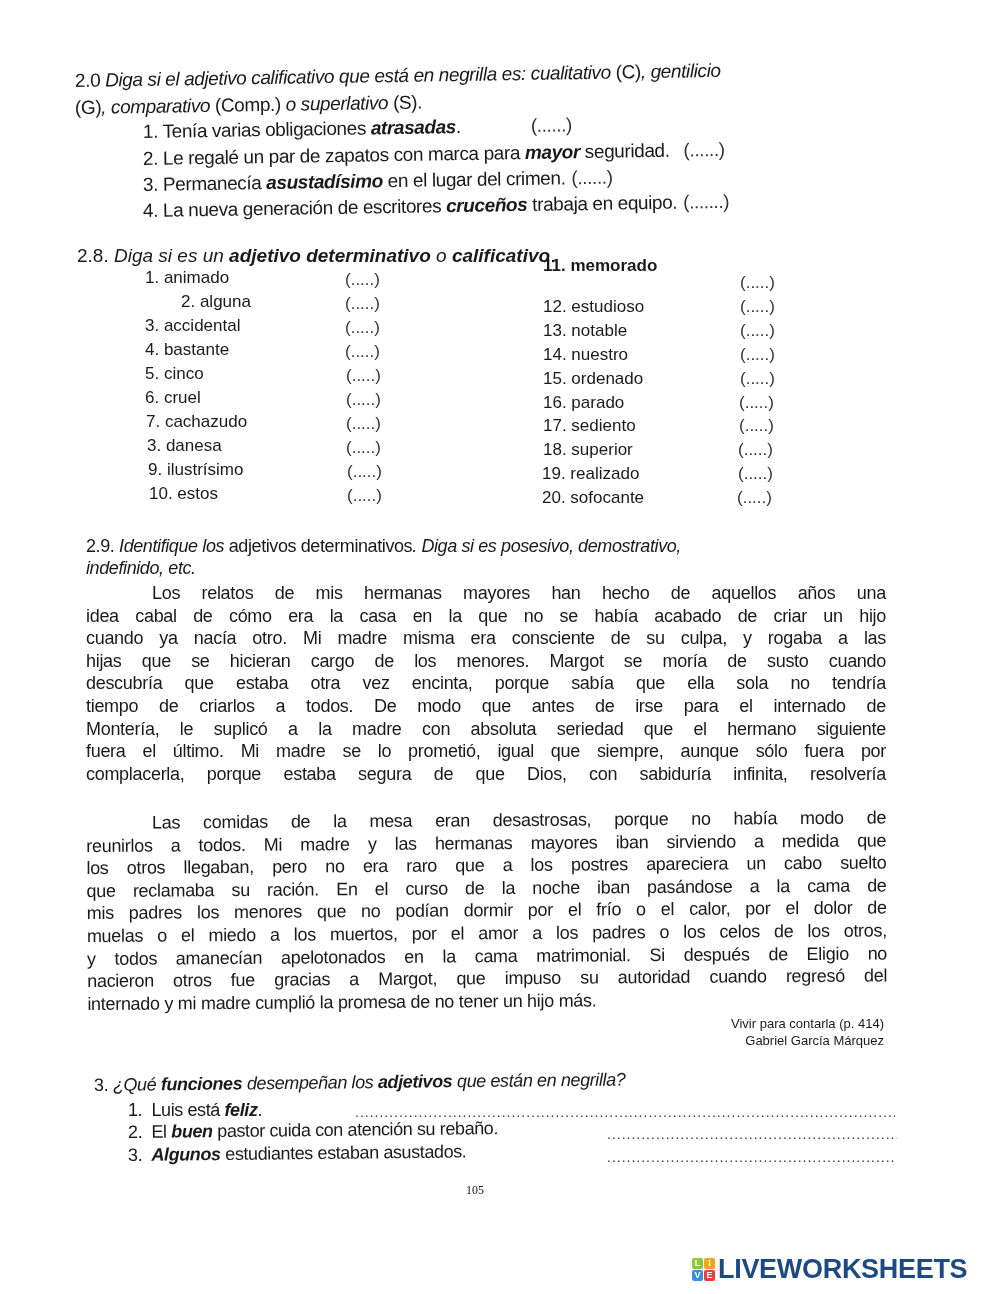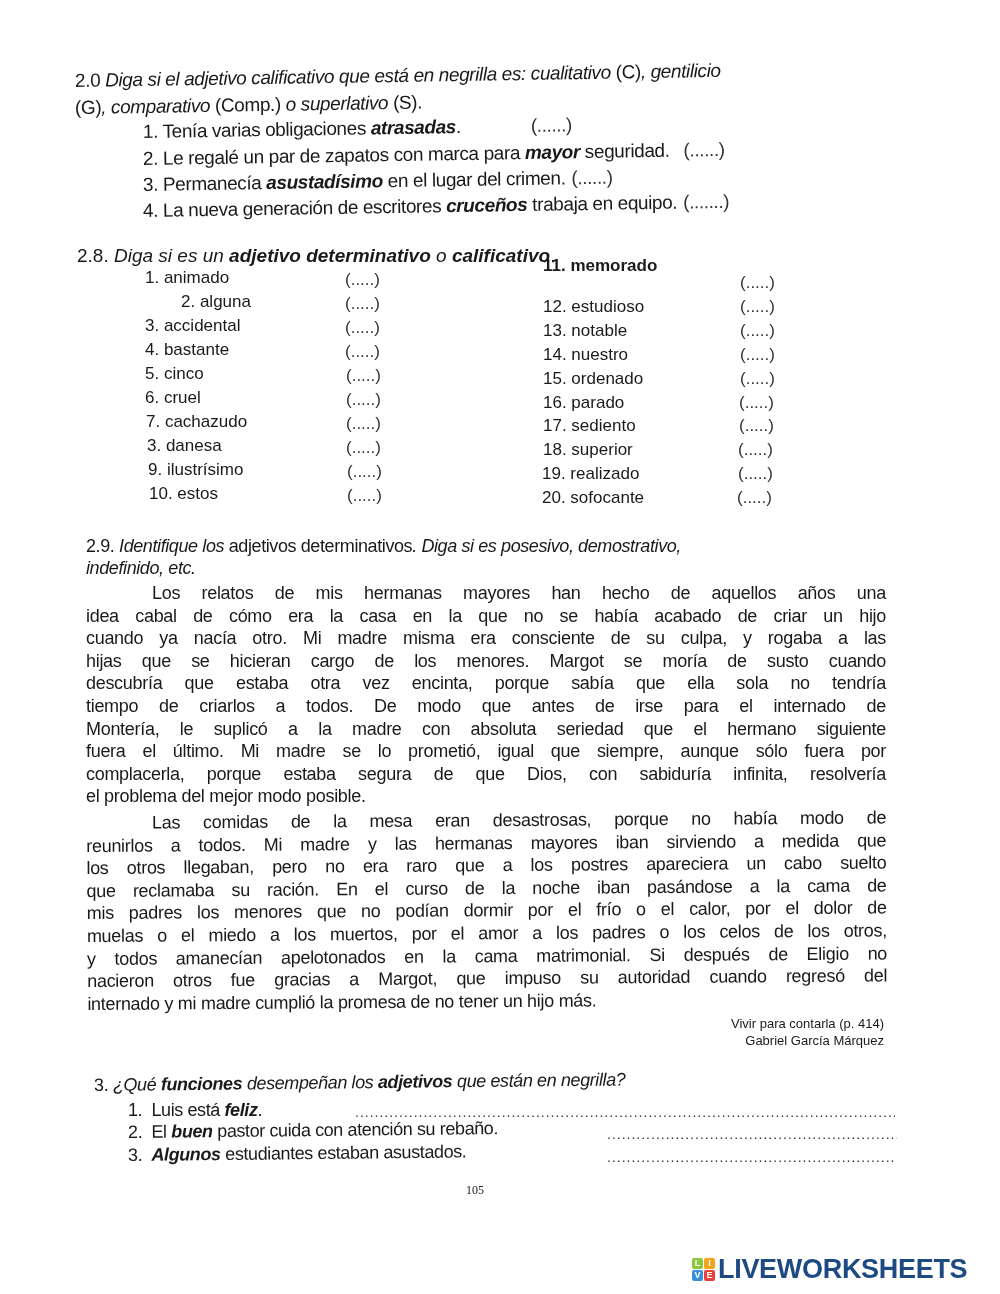--- a/index.html
+++ b/index.html
@@ -109,21 +109,20 @@
 <div class="para" style="top:582px;">
   <span class="line indent">Los relatos de mis hermanas mayores han hecho de aquellos años una</span>
   <span class="line">idea cabal de cómo era la casa en la que no se había acabado de criar un hijo</span>
   <span class="line">cuando ya nacía otro. Mi madre misma era consciente de su culpa, y rogaba a las</span>
   <span class="line">hijas que se hicieran cargo de los menores. Margot se moría de susto cuando</span>
   <span class="line">descubría que estaba otra vez encinta, porque sabía que ella sola no tendría</span>
   <span class="line">tiempo de criarlos a todos. De modo que antes de irse para el internado de</span>
   <span class="line">Montería, le suplicó a la madre con absoluta seriedad que el hermano siguiente</span>
   <span class="line">fuera el último. Mi madre se lo prometió, igual que siempre, aunque sólo fuera por</span>
   <span class="line">complacerla, porque estaba segura de que Dios, con sabiduría infinita, resolvería</span>
-  <span class="line last">el problema del mejor modo posible.</span>
 </div>
 
 <div class="para" style="top:812px; transform: rotate(-0.4deg); transform-origin: left top;">
   <span class="line indent">Las comidas de la mesa eran desastrosas, porque no había modo de</span>
   <span class="line">reunirlos a todos. Mi madre y las hermanas mayores iban sirviendo a medida que</span>
   <span class="line">los otros llegaban, pero no era raro que a los postres apareciera un cabo suelto</span>
   <span class="line">que reclamaba su ración. En el curso de la noche iban pasándose a la cama de</span>
   <span class="line">mis padres los menores que no podían dormir por el frío o el calor, por el dolor de</span>
   <span class="line">muelas o el miedo a los muertos, por el amor a los padres o los celos de los otros,</span>
   <span class="line">y todos amanecían apelotonados en la cama matrimonial. Si después de Eligio no</span>

